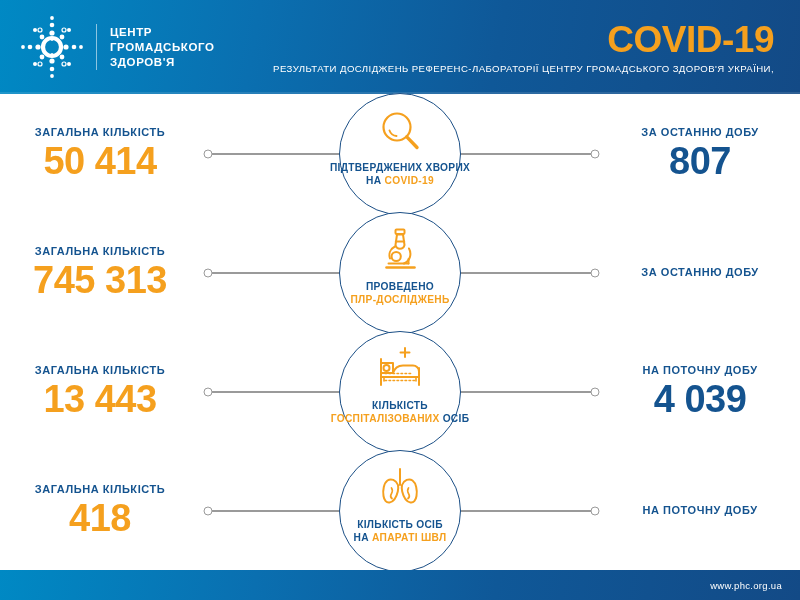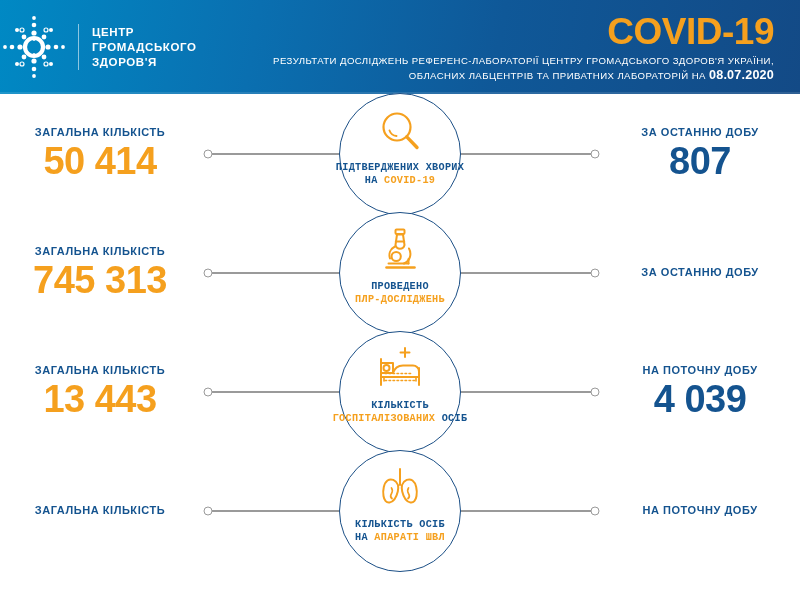--- a/index.html
+++ b/index.html
@@ -40,20 +40,21 @@
     position: absolute;
     left: 0; right: 0; bottom: 0;
     height: 2px;
     background: rgba(255,255,255,0.12);
   }
 
   
   .logo-block {
     display: flex;
     align-items: center;
+    padding-left: 18px;
     flex: 0 0 auto;
   }
   .logo-mark {
     width: 68px;
     height: 68px;
     position: relative;
     flex: 0 0 auto;
   }
   .logo-mark svg { display: block; }
 
@@ -203,21 +204,21 @@
     text-align: center;
     font-size: 10.2px;
     font-weight: bold;
     line-height: 13px;
     letter-spacing: 0.3px;
     text-transform: uppercase;
     white-space: nowrap;
     position: relative;
     z-index: 3;
   }
-  .center-label .ln { display: block; font-family: Liberation Mono, monospace; }
+  .center-label .ln { display: block; }
   .t-blue   { color: #14538f; }
   .t-orange { color: #f5a01e; }
 
   
   .footer {
     position: absolute;
     left: 0;
     bottom: 0;
     width: 800px;
     height: 30px;
@@ -286,24 +287,20 @@
       <div class="logo-text">
         <div>ЦЕНТР</div>
         <div>ГРОМАДСЬКОГО</div>
         <div>ЗДОРОВ'Я</div>
       </div>
     </div>
 
     <div class="header-right">
       <div class="covid-title">COVID-19</div>
       <div class="subtitle-line">РЕЗУЛЬТАТИ ДОСЛІДЖЕНЬ РЕФЕРЕНС-ЛАБОРАТОРІЇ ЦЕНТРУ ГРОМАДСЬКОГО ЗДОРОВ'Я УКРАЇНИ,</div>
-      <div class="subtitle-line">
-        <span>ОБЛАСНИХ ЛАБЦЕНТРІВ ТА ПРИВАТНИХ ЛАБОРАТОРІЙ НА</span>
-        <span class="subtitle-date">08.07.2020</span>
-      </div>
     </div>
   </div>
 
   <div class="rows">
 
     <div class="row">
       <div class="connector left"></div>
       <div class="connector right"></div>
       <div class="conn-dot left"></div>
       <div class="conn-dot right"></div>
@@ -418,20 +415,21 @@
     </div>
 
     <div class="row">
       <div class="connector left"></div>
       <div class="connector right"></div>
       <div class="conn-dot left"></div>
       <div class="conn-dot right"></div>
 
       <div class="side left">
         <div class="side-caption">ЗАГАЛЬНА КІЛЬКІСТЬ</div>
+        <div class="side-value">418</div>
       </div>
 
       <div class="center">
         <div class="center-icon">
           <svg width="46" height="44" viewBox="0 0 46 44" aria-hidden="true">
             <g fill="none" stroke="#f5a01e" stroke-width="2" stroke-linecap="round" stroke-linejoin="round">
               <path d="M23 3 v16"></path>
               <path d="M21 19 C19 14 14 12 10.5 14.5 C7 17 5.5 24 6.5 30 C7.2 34.5 9.5 37 12.5 36.5 C16.5 35.8 19.5 31 20.8 25.5 C21.3 23.2 21.4 21 21 19 Z"></path>
               <path d="M25 19 C27 14 32 12 35.5 14.5 C39 17 40.5 24 39.5 30 C38.8 34.5 36.5 37 33.5 36.5 C29.5 35.8 26.5 31 25.2 25.5 C24.7 23.2 24.6 21 25 19 Z"></path>
               <path d="M14.5 22 C16.5 24.5 15 26.5 14 28.5 C13.2 30.2 13.8 31.5 15 32.5" stroke-width="1.7"></path>
@@ -447,14 +445,17 @@
         </div>
       </div>
 
       <div class="side right">
         <div class="side-caption">НА ПОТОЧНУ ДОБУ</div>
       </div>
     </div>
 
   </div>
 
+  <div class="footer">
+    <span class="footer-url">www.phc.org.ua</span>
+  </div>
 
 </div>
 
 </body></html>

